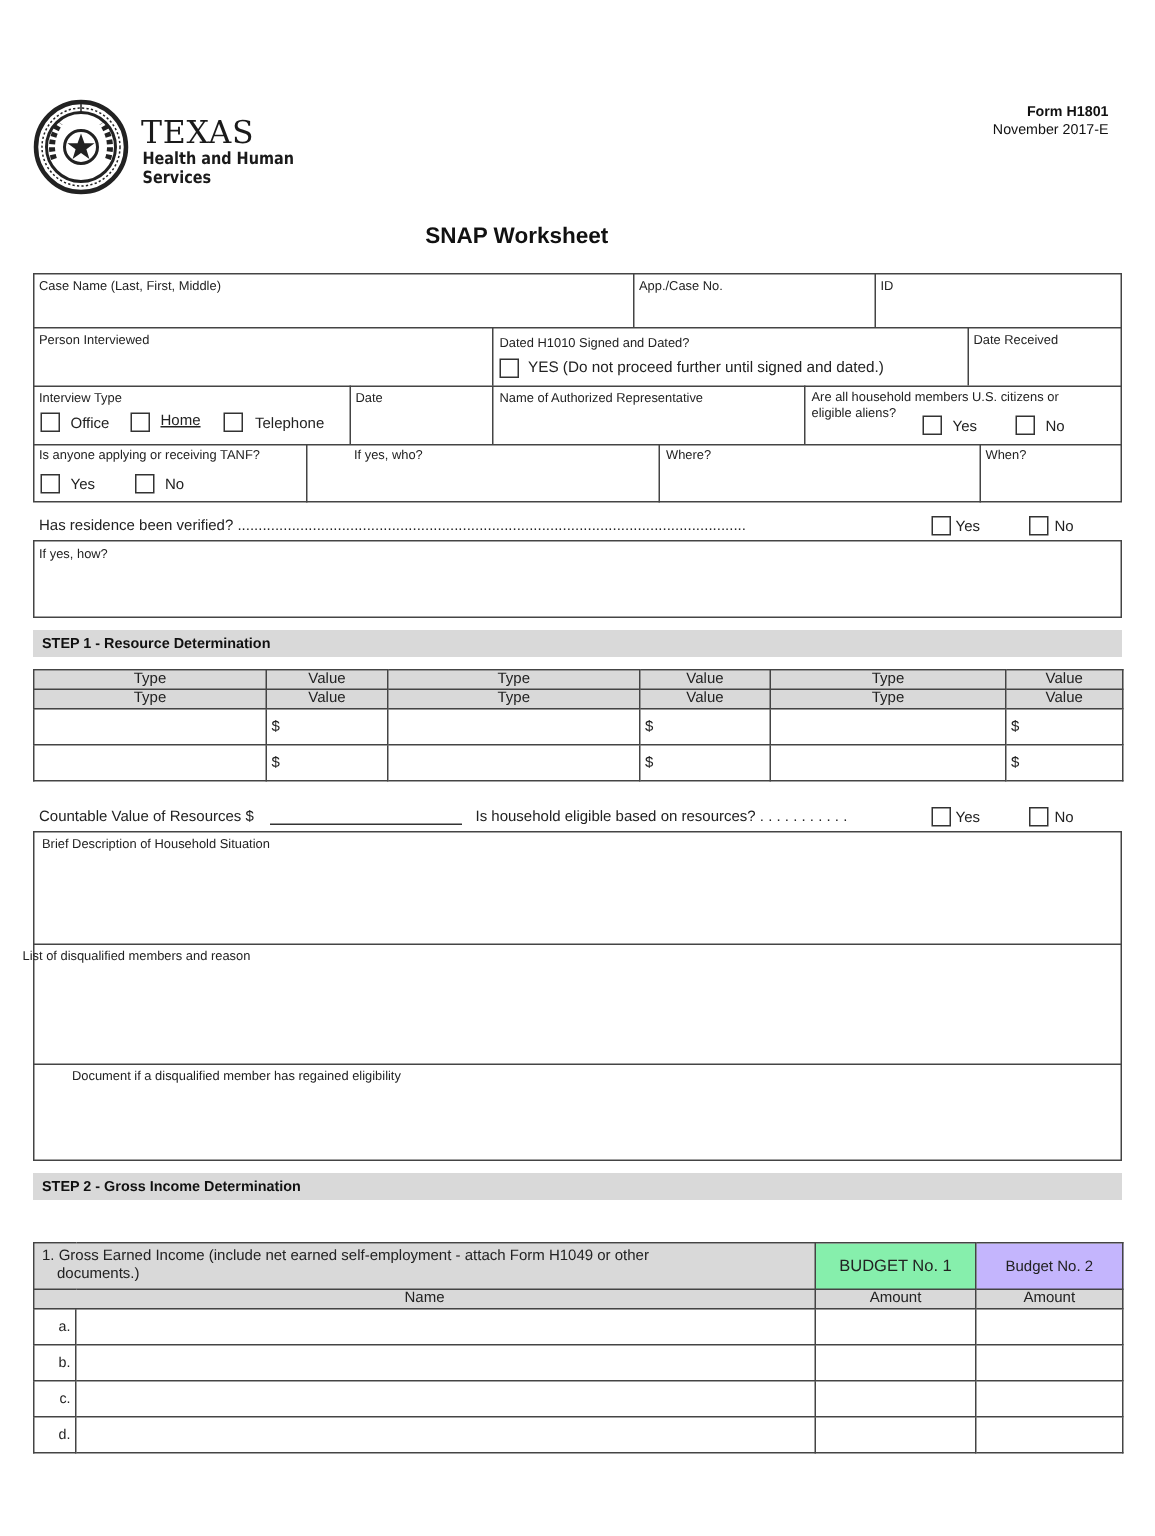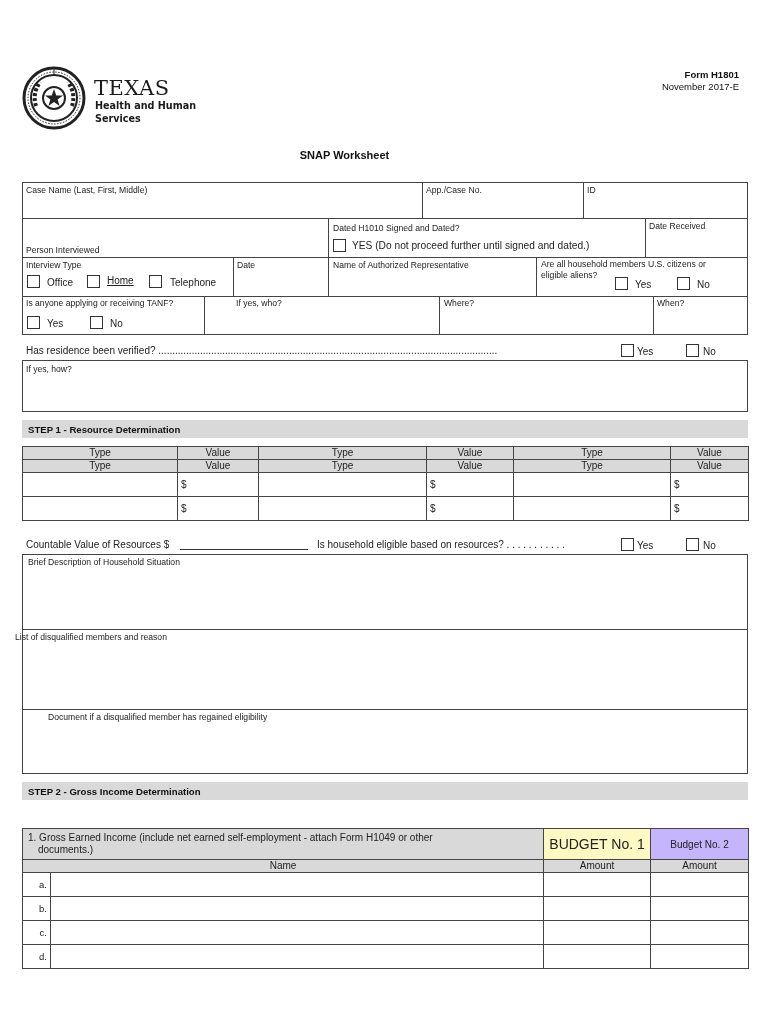--- a/index.html
+++ b/index.html
@@ -10,21 +10,21 @@
 
   
   .logo { left: 22px; top: 66px; width: 180px; height: 64px; }
   .seal { position: absolute; left: 0; top: 0; width: 64px; height: 64px; }
   .logo-texas { position: absolute; left: 72px; top: 10px; font-family: "DejaVu Serif", serif; font-size: 21px; letter-spacing: 0.5px; color: #1a1a1a; }
   .logo-sub { position: absolute; left: 73px; top: 33px; font-family: "DejaVu Sans", sans-serif; font-size: 11.2px; line-height: 13px; color: #1a1a1a; font-weight: bold; transform: scaleX(0.86); transform-origin: left top; width: 140px; }
 
   .form-no { right: 31px; top: 69px; text-align: right; font-size: 9.5px; line-height: 12px; }
   .form-no .b { font-weight: bold; }
 
-  .title { left: 0; width: 656px; top: 149px; text-align: center; font-weight: bold; font-size: 11px; padding-left: 33px; }
+  .title { left: 0; width: 656px; top: 149px; text-align: center; font-weight: bold; font-size: 15px; padding-left: 33px; }
 
   
   .box { position: absolute; border: 1px solid #444; }
   .lbl { position: absolute; font-size: 8.6px; color: #222; white-space: nowrap; }
   .txt { position: absolute; font-size: 10px; color: #222; white-space: nowrap; }
   .cb { position: absolute; width: 13px; height: 13px; border: 1px solid #333; background: #fff; }
   .vline { position: absolute; width: 0; border-left: 1px solid #444; }
   .hline { position: absolute; height: 0; border-top: 1px solid #444; }
 
   .step-bar { position: absolute; left: 22px; width: 726px; height: 18px; background: #d9d9d9; font-weight: bold; font-size: 9.6px; padding: 4px 0 0 6px; }
@@ -72,21 +72,21 @@
 <div class="lbl" style="left:26px; top:185px;">Case Name (Last, First, Middle)</div>
 <div class="abs" style="left:24px; top:196px; width:396px; height:20px;"></div>
 <div class="lbl" style="left:426px; top:185px;">App./Case No.</div>
 <div class="abs" style="left:424px; top:196px; width:157px; height:20px;"></div>
 <div class="lbl" style="left:587px; top:185px;">ID</div>
 <div class="abs" style="left:585px; top:196px; width:161px; height:20px;"></div>
 
 <div class="vline" style="left:328px; top:218px; height:39px;"></div>
 <div class="vline" style="left:645px; top:218px; height:39px;"></div>
 <div class="hline" style="left:22px; top:257px; width:726px;"></div>
-<div class="lbl" style="left:26px; top:221px;margin-top:24px;">Person Interviewed</div>
+<div class="lbl" style="left:26px; top:221px;">Person Interviewed</div>
 <div class="abs" style="left:24px; top:232px; width:302px; height:23px;"></div>
 <div class="lbl" style="left:333px; top:223px;">Dated H1010 Signed and Dated?</div>
 <div class="cb" style="left:333px; top:239px;"></div>
 <div class="txt" style="left:352px; top:240px; font-size:10.2px;">YES (Do not proceed further until signed and dated.)</div>
 <div class="lbl" style="left:649px; top:221px;">Date Received</div>
 <div class="abs" style="left:647px; top:232px; width:99px; height:23px;"></div>
 
 <div class="vline" style="left:233px; top:257px; height:39px;"></div>
 <div class="vline" style="left:328px; top:257px; height:39px;"></div>
 <div class="vline" style="left:536px; top:257px; height:39px;"></div>
@@ -210,21 +210,21 @@
       <col style="width:493px">
     <col style="width:107px">
       <col style="width:98px">
   </colgroup>
   <tbody>
       <tr>
     <td colspan="2" style="background:#d9d9d9; height:31px; font-size:10px; line-height:12px; vertical-align:middle; padding-left:5px;">
       <div>1. Gross Earned Income (include net earned self-employment - attach Form H1049 or other</div>
       <div style="padding-left:10px;">documents.)</div>
     </td>
-    <td style="background:#fef9c3; text-align:center; font-size:14px;">BUDGET No. 1</td>
+    <td style="background:#86efac; text-align:center; font-size:11px;">BUDGET No. 1</td>
     <td style="background:#c4b5fd; text-align:center; font-size:10px;">Budget No. 2</td>
   </tr>
   <tr class="hdr">
     <td colspan="2">Name</td>
     <td>Amount</td>
     <td>Amount</td>
   </tr>
   <tr class="row">
     <td style="text-align:right; font-size:9.5px;">a.</td>
     <td></td>

